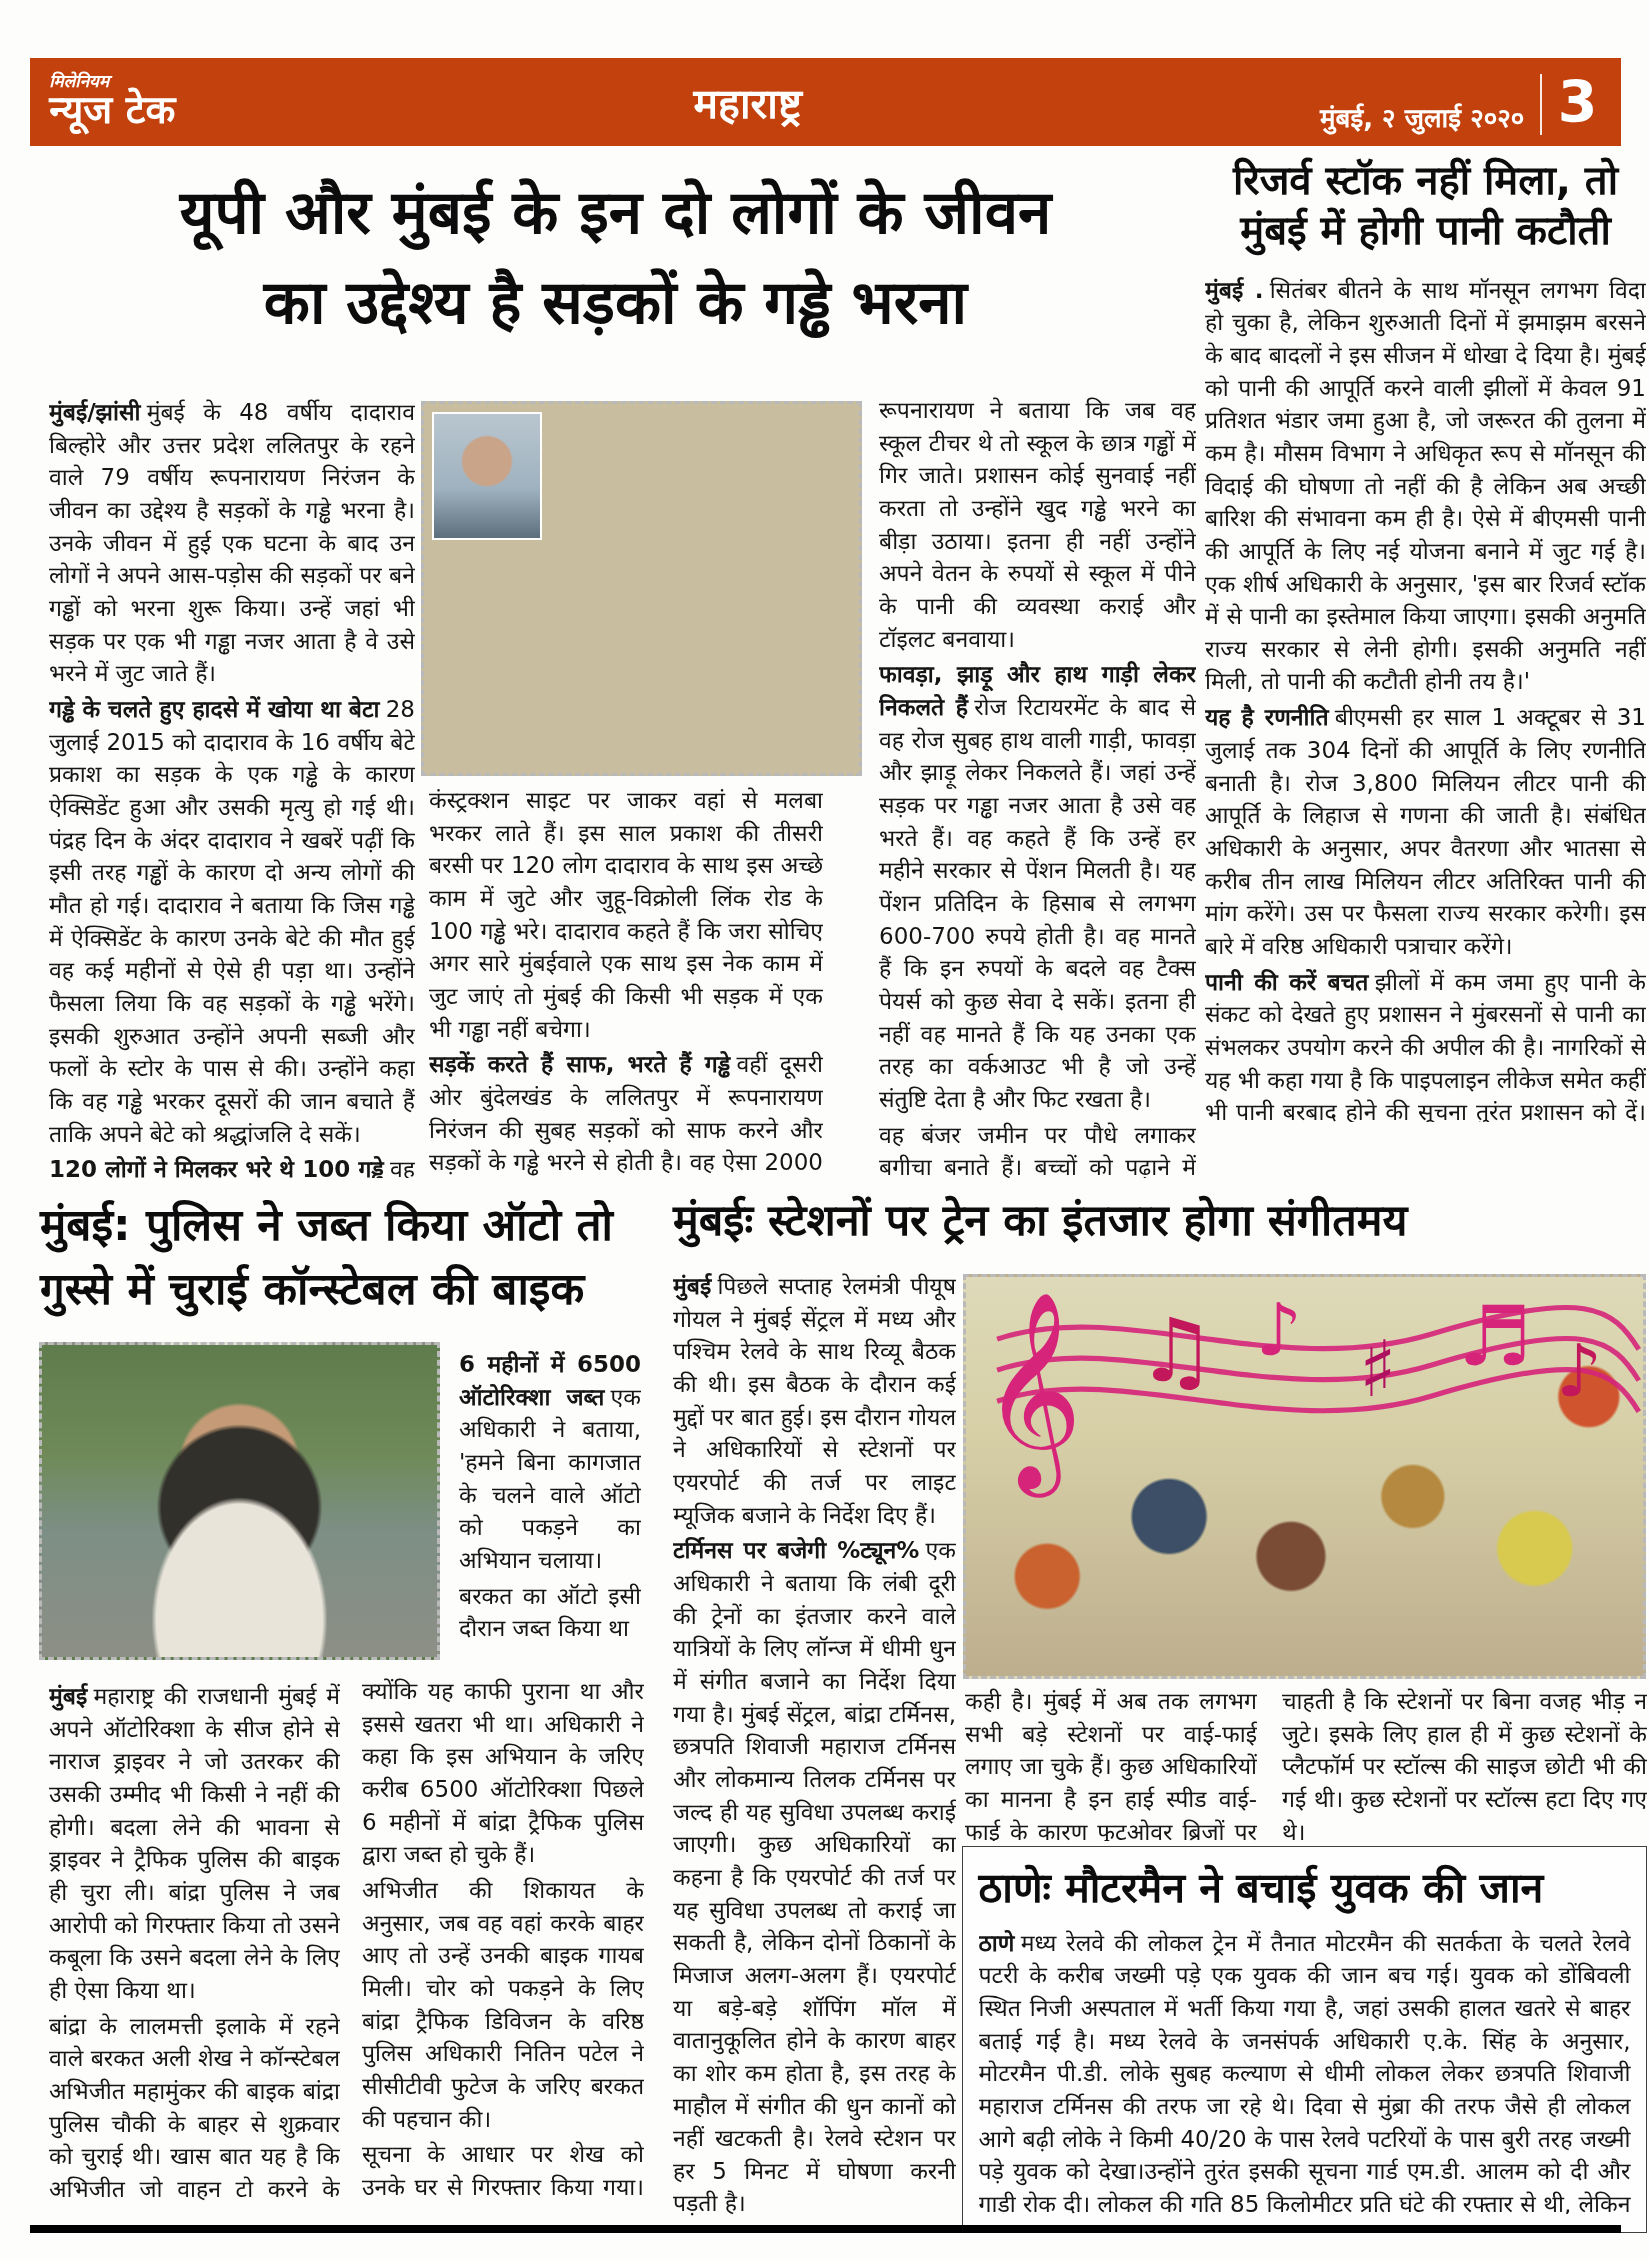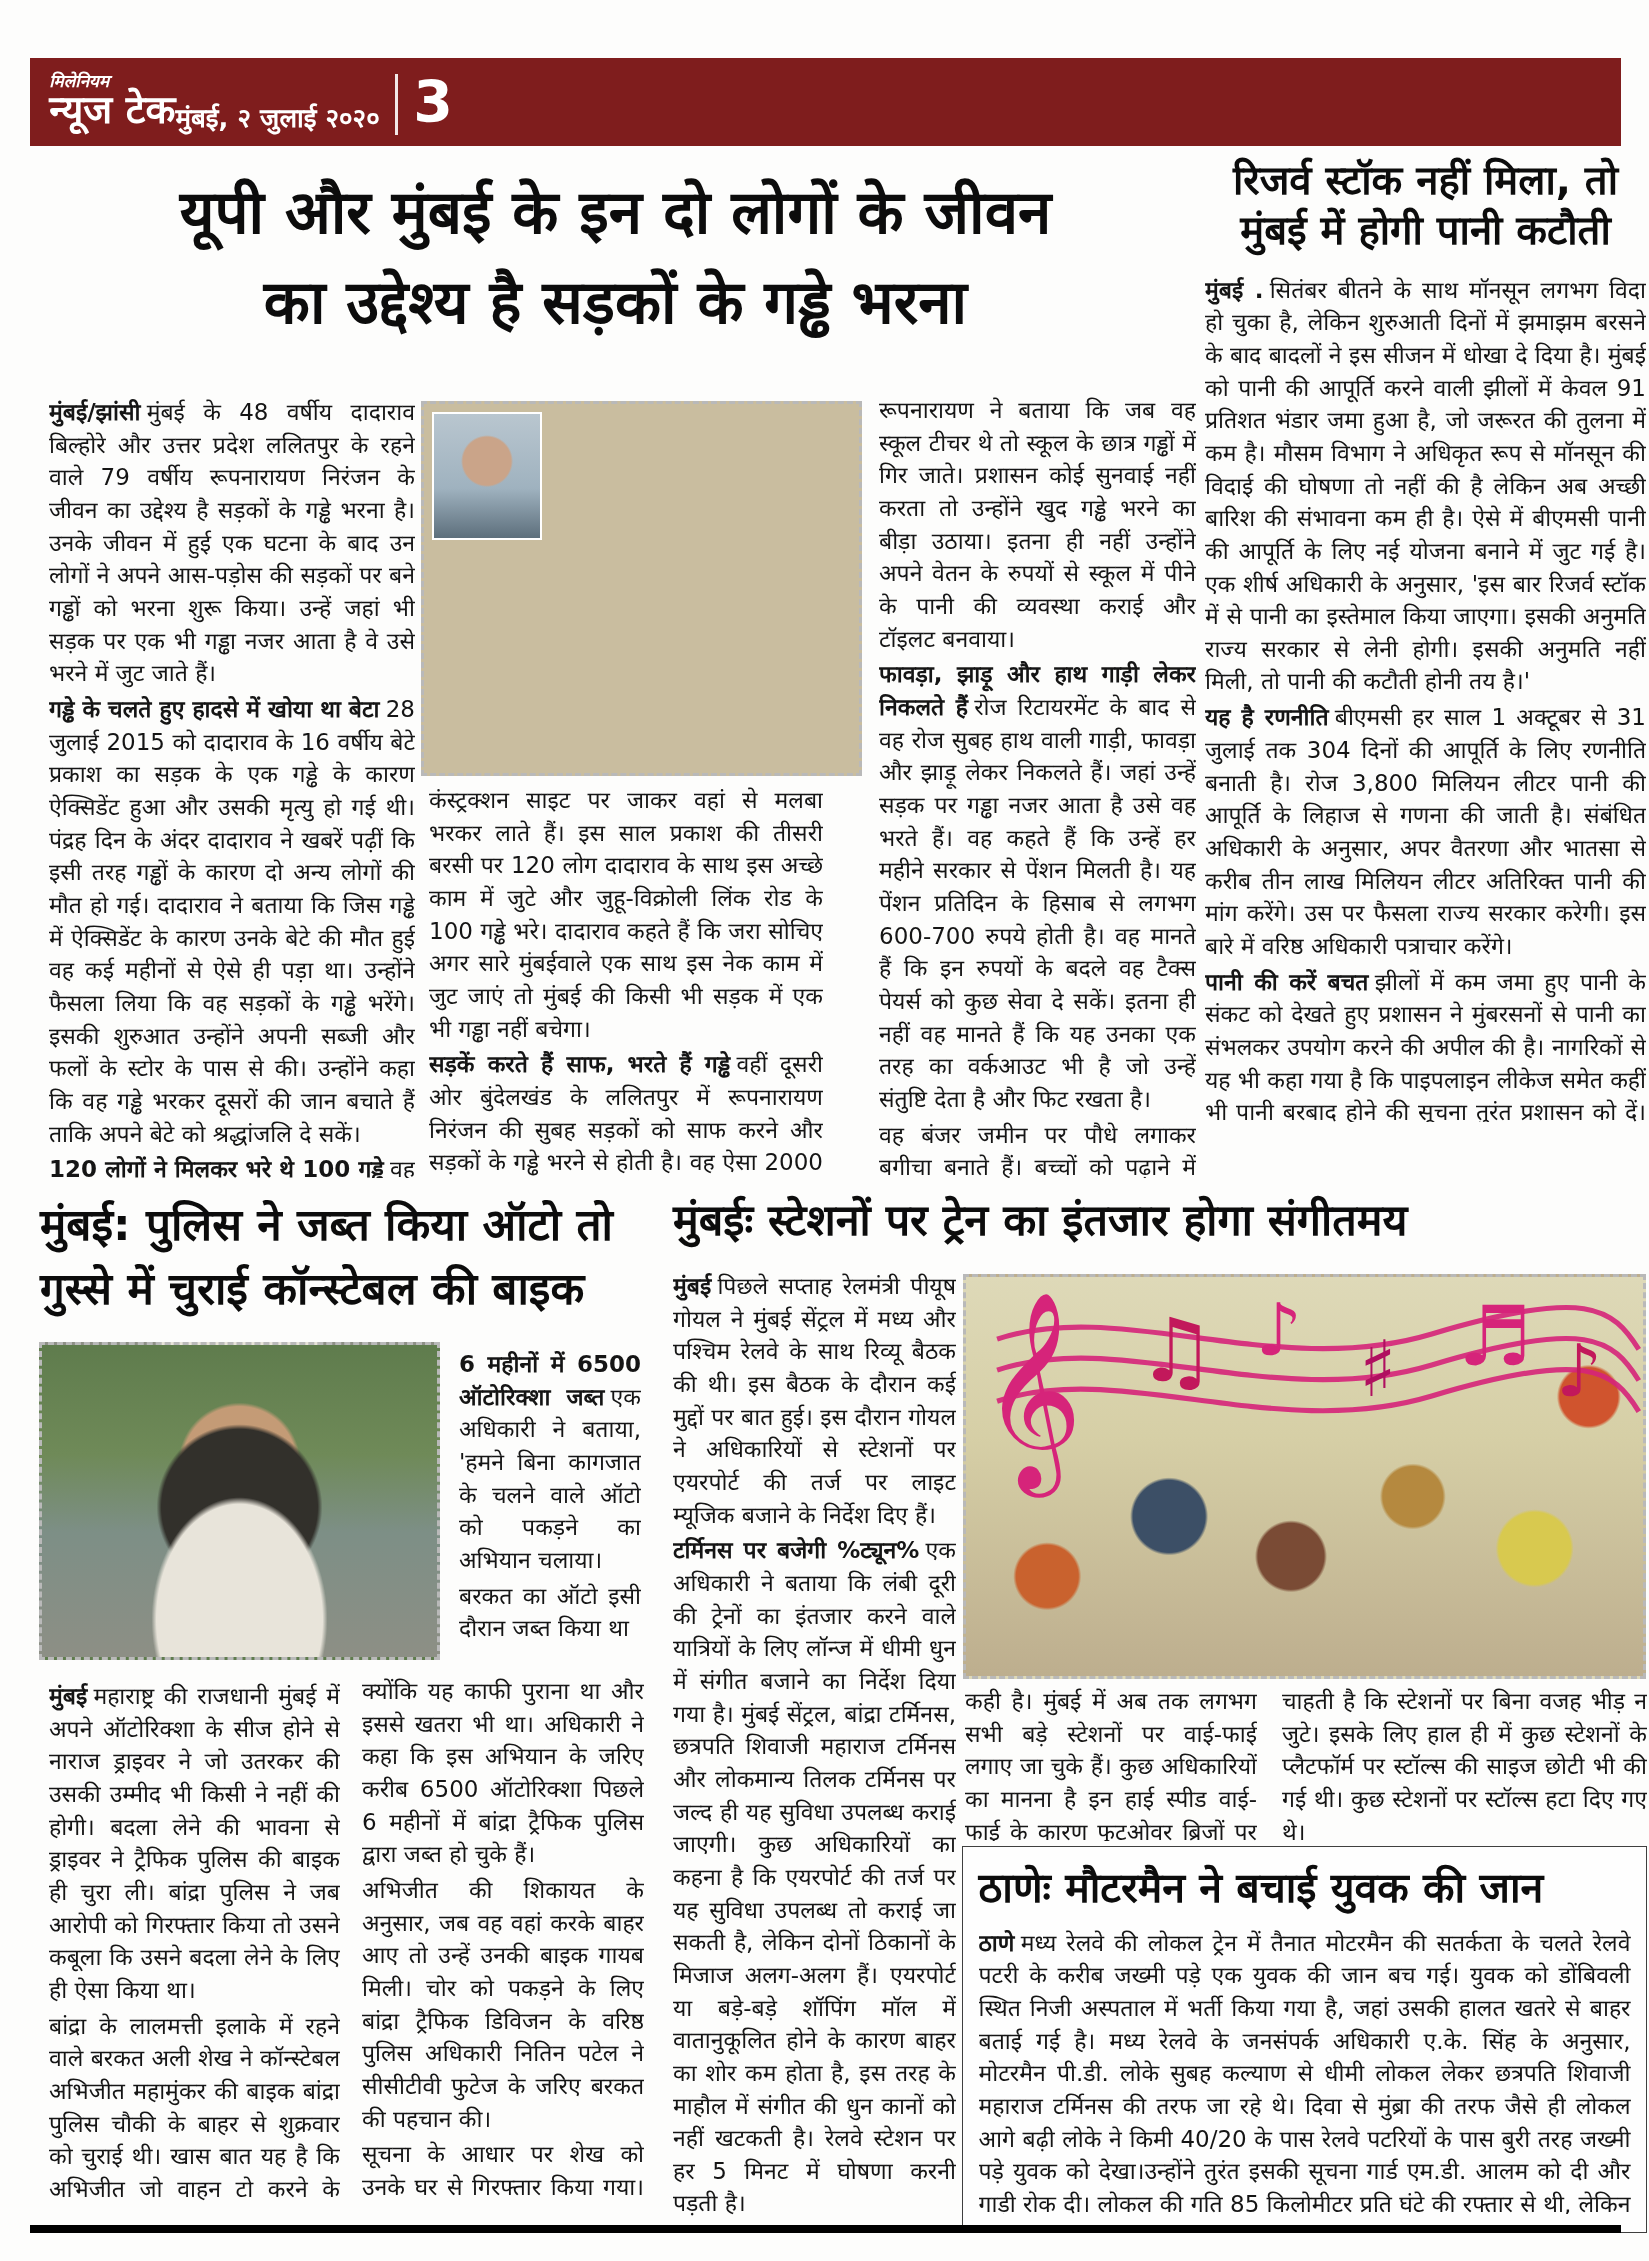--- a/index.html
+++ b/index.html
@@ -1,19 +1,19 @@
 <!DOCTYPE html>
 <html style="font-size:8.3px"><head>
 <meta charset="utf-8">
 <style>
   html,body{margin:0;padding:0;background:#e8e8e8;}
   .page{position:relative;width:1650px;height:2261px;background:#fdfdfc;
         font-family:"DejaVu Sans","Liberation Sans",sans-serif;color:#151515;overflow:hidden;}
   
-  .hdr{position:absolute;left:29.5px;top:58px;width:1591px;height:88px;background:#7f1d1d;
+  .hdr{position:absolute;left:29.5px;top:58px;width:1591px;height:88px;background:#c2410c;
        color:#fff;display:flex;align-items:center;}
   .m-left{padding-left:19.7px;line-height:1.05;}
   .m-top{font-size:17px;font-style:italic;font-weight:600;display:block;}
   .m-name{font-size:39px;font-weight:800;display:block;}
   .m-center{flex:1;text-align:center;font-size:41px;font-weight:800;}
   .m-right{display:flex;align-items:flex-end;gap:15.5px;padding-right:23px;}
   .m-date{font-size:26px;font-weight:700;}
   .m-div{width:2.6px;height:61px;background:#fff;opacity:.9;}
   .m-page{font-size:57px;font-weight:800;}
   
@@ -69,20 +69,21 @@
 </head>
 <body>
 
 <div class="page">
 
   <div class="hdr">
     <div class="m-left">
       <span class="m-top">मिलेनियम</span>
       <span class="m-name">न्यूज टेक</span>
     </div>
+    <div class="m-center">महाराष्ट्र</div>
     <div class="m-right">
       <span class="m-date">मुंबई, २ जुलाई २०२०</span>
       <span class="m-div"></span>
       <span class="m-page">3</span>
     </div>
   </div>
 
   <div class="lead-head">
     <div>यूपी और मुंबई के इन दो लोगों के जीवन</div>
     <div>का उद्देश्य है सड़कों के गड्ढे भरना</div>

